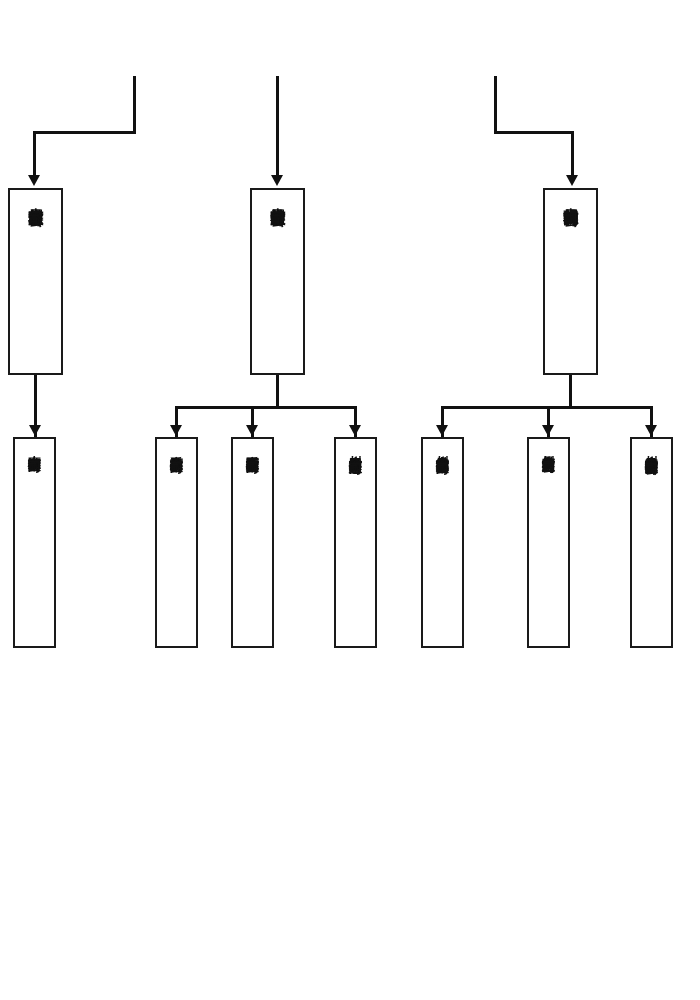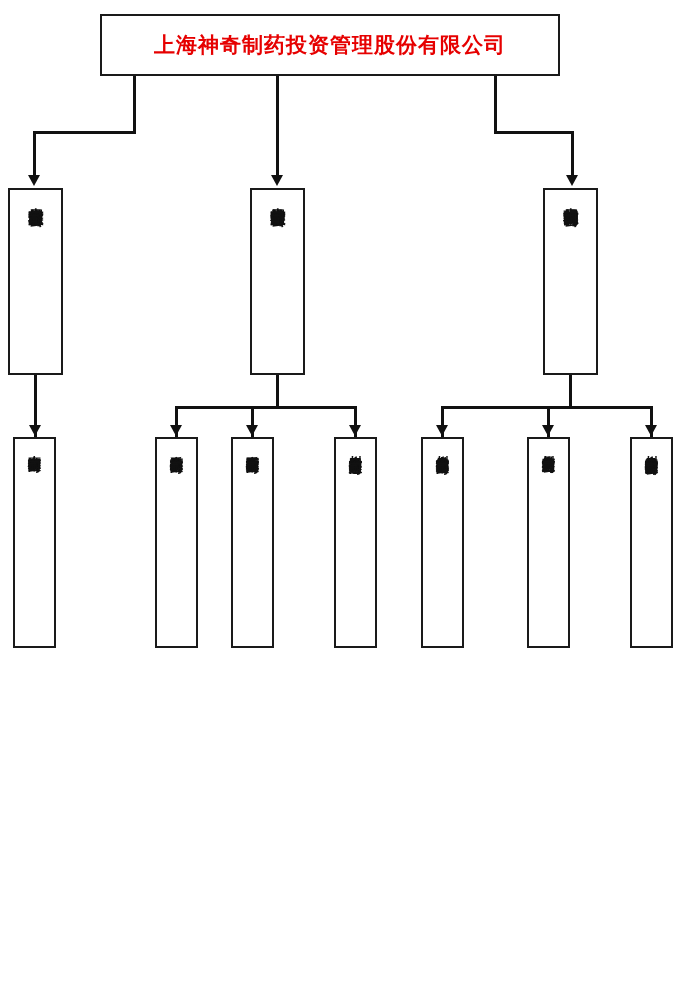--- a/index.html
+++ b/index.html
@@ -73,23 +73,20 @@
     border-left: 6px solid transparent;
     border-right: 6px solid transparent;
     border-top: 11px solid #111111;
   }
 </style>
 </head>
 <body>
 
 <div id="chart-root">
 
-  <div class="node root" style="left:100px; top:14px; width:460px; height:62px;">
-    <span class="root-label">上海神奇制药投资管理股份有限公司</span>
-  </div>
 
   <div class="edge v" style="left:276px; top:76px; width:3px; height:100px;"></div>
   <div class="arrow" style="left:271px; top:175px;"></div>
 
   <div class="edge v" style="left:133px; top:76px; width:3px; height:58px;"></div>
   <div class="edge h" style="left:33px; top:131px; width:103px; height:3px;"></div>
   <div class="edge v" style="left:33px; top:131px; width:3px; height:45px;"></div>
   <div class="arrow" style="left:28px; top:175px;"></div>
 
   <div class="edge v" style="left:494px; top:76px; width:3px; height:58px;"></div>

